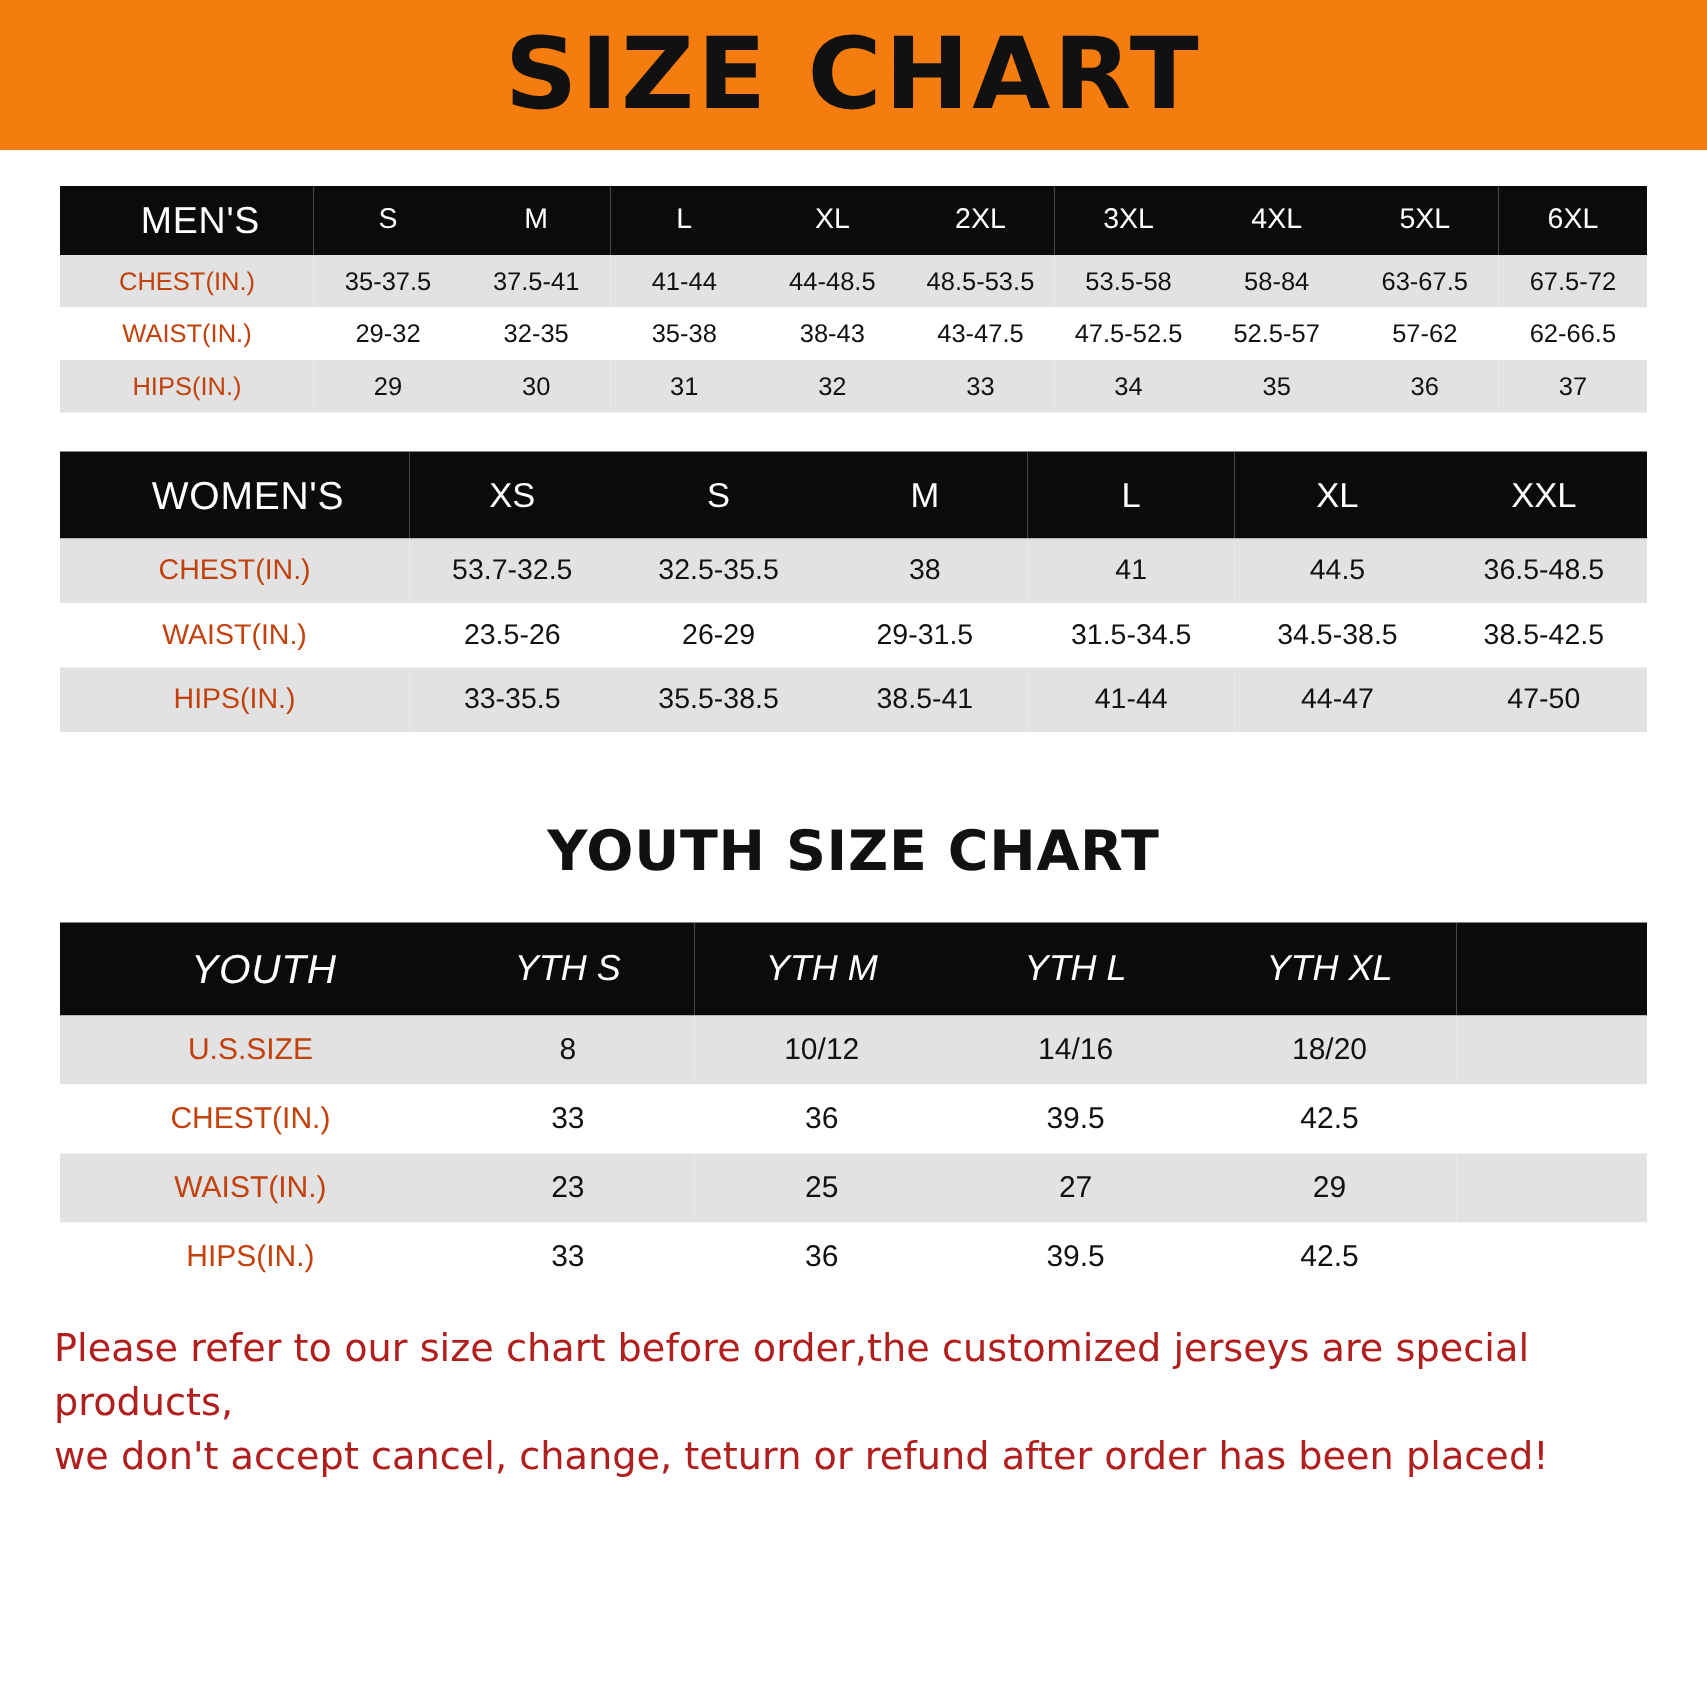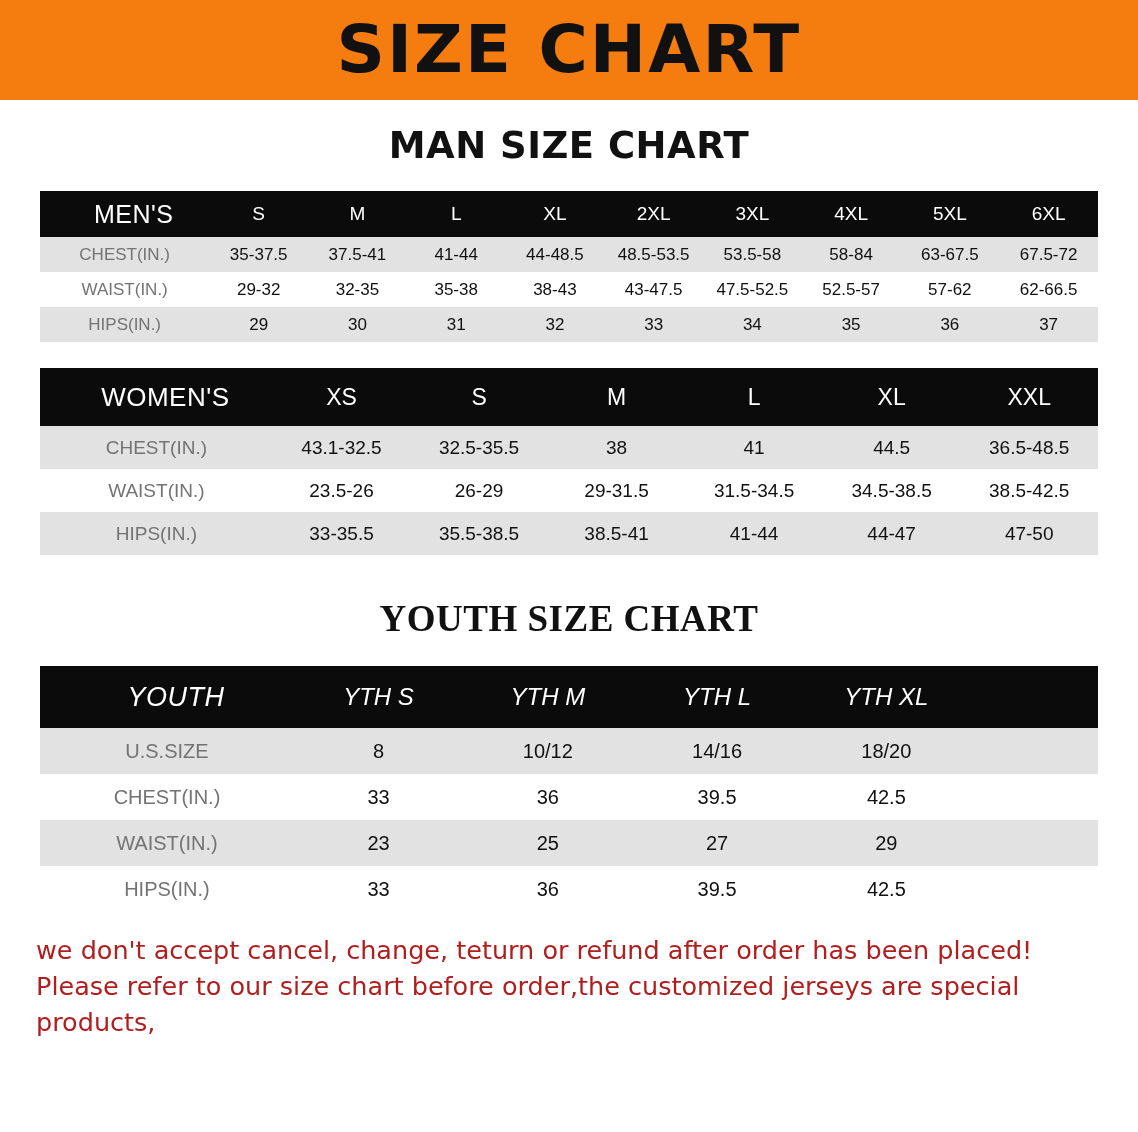--- a/index.html
+++ b/index.html
@@ -46,21 +46,21 @@
   .section-heading {
     text-align: center;
     font-family: "DejaVu Sans", sans-serif;
     font-weight: bold;
     font-size: 37px;
     color: #111111;
     letter-spacing: 0.5px;
   }
   .heading-man { margin-top: 24px; }
   .heading-women { margin-top: 42px; }
-  .heading-youth { margin-top: 42px; font-family: Liberation Serif, serif; }
+  .heading-youth { margin-top: 58px; }
 
   
   .table-wrap {
     margin: 0 auto;
     box-sizing: border-box;
   }
   .table-wrap.men   { width: 1058px; margin-top: 24px; }
   .table-wrap.women { width: 1058px; margin-top: 26px; }
   .table-wrap.youth { width: 1058px; margin-top: 26px; }
 
@@ -110,21 +110,21 @@
   .youth thead th { font-size: 24px; font-style: italic; }
   .youth .hdr-label { font-size: 27px; padding-left: 18px; }
   .youth tbody tr { height: 46px; }
   .youth tbody td { font-size: 20px; }
 
   
   tbody tr.alt-dark { background: #e2e2e2; }
   tbody tr.alt-white { background: #ffffff; }
 
   .rowlabel {
-    color: #737373;
+    color: #c2410c;
   }
 
   
   .note {
     margin: 20px 30px 0 36px;
     color: #b01e1e;
     font-family: "DejaVu Sans", sans-serif;
     font-size: 25.5px;
     line-height: 1.42;
     text-align: left;
@@ -133,21 +133,20 @@
 </style>
 </head>
 <body>
 
 <div class="page">
 
   <div class="banner">
     <div class="banner-title">SIZE CHART</div>
   </div>
 
-  <div class="section-heading heading-man">MAN SIZE CHART</div>
 
   <div class="table-wrap men">
     <table class="size men">
       <colgroup>
         <col style="width:16%">
         <col style="width:9.33%">
           <col style="width:9.33%">
           <col style="width:9.33%">
         <col style="width:9.33%">
           <col style="width:9.33%">
@@ -230,21 +229,21 @@
           <th>S</th>
           <th>M</th>
           <th>L</th>
           <th>XL</th>
           <th>XXL</th>
         </tr>
       </thead>
       <tbody>
         <tr class="alt-dark">
           <td class="rowlabel">CHEST(IN.)</td>
-          <td>43.1-32.5</td>
+          <td>53.7-32.5</td>
           <td>32.5-35.5</td>
           <td>38</td>
           <td>41</td>
           <td>44.5</td>
           <td>36.5-48.5</td>
         </tr>
         <tr class="alt-white">
           <td class="rowlabel">WAIST(IN.)</td>
           <td>23.5-26</td>
           <td>26-29</td>
@@ -319,17 +318,17 @@
           <td>36</td>
           <td>39.5</td>
           <td>42.5</td>
           <td></td>
         </tr>
       </tbody>
     </table>
   </div>
 
   <div class="note">
+    <span>Please refer to our size chart before order,the customized jerseys are special products,</span>
     <span>we don't accept cancel, change, teturn or refund after order has been placed!</span>
-    <span>Please refer to our size chart before order,the customized jerseys are special products,</span>
   </div>
 
 </div>
 
 </body></html>

